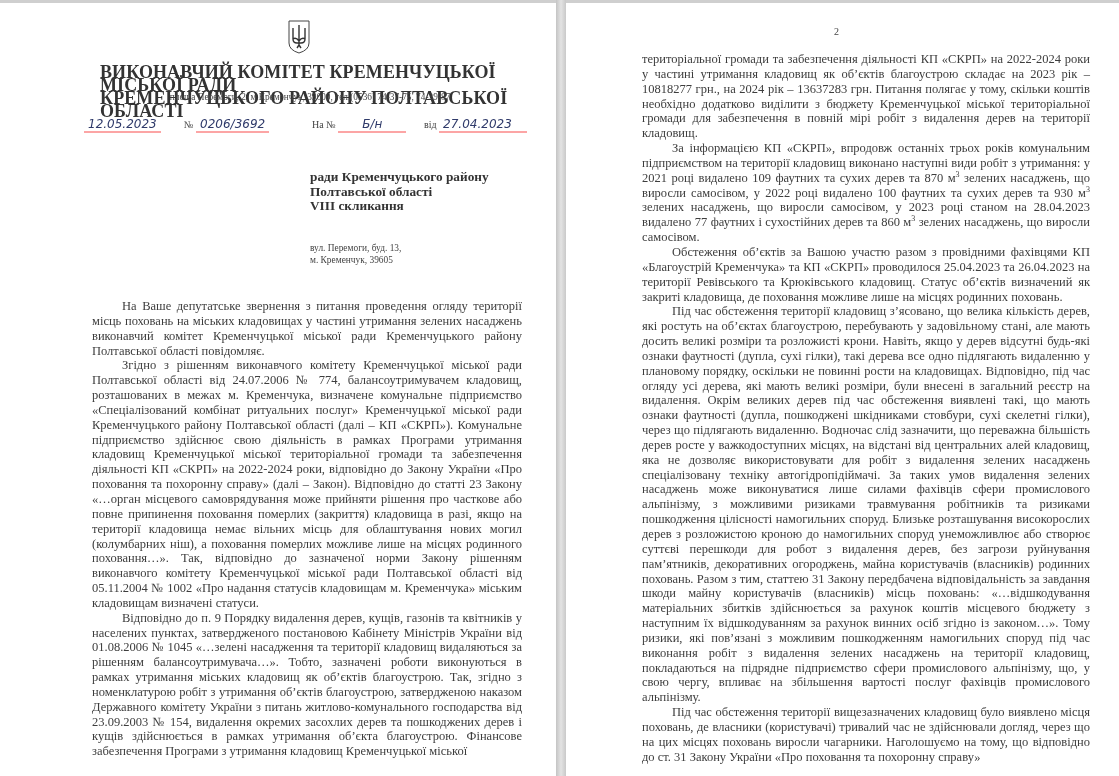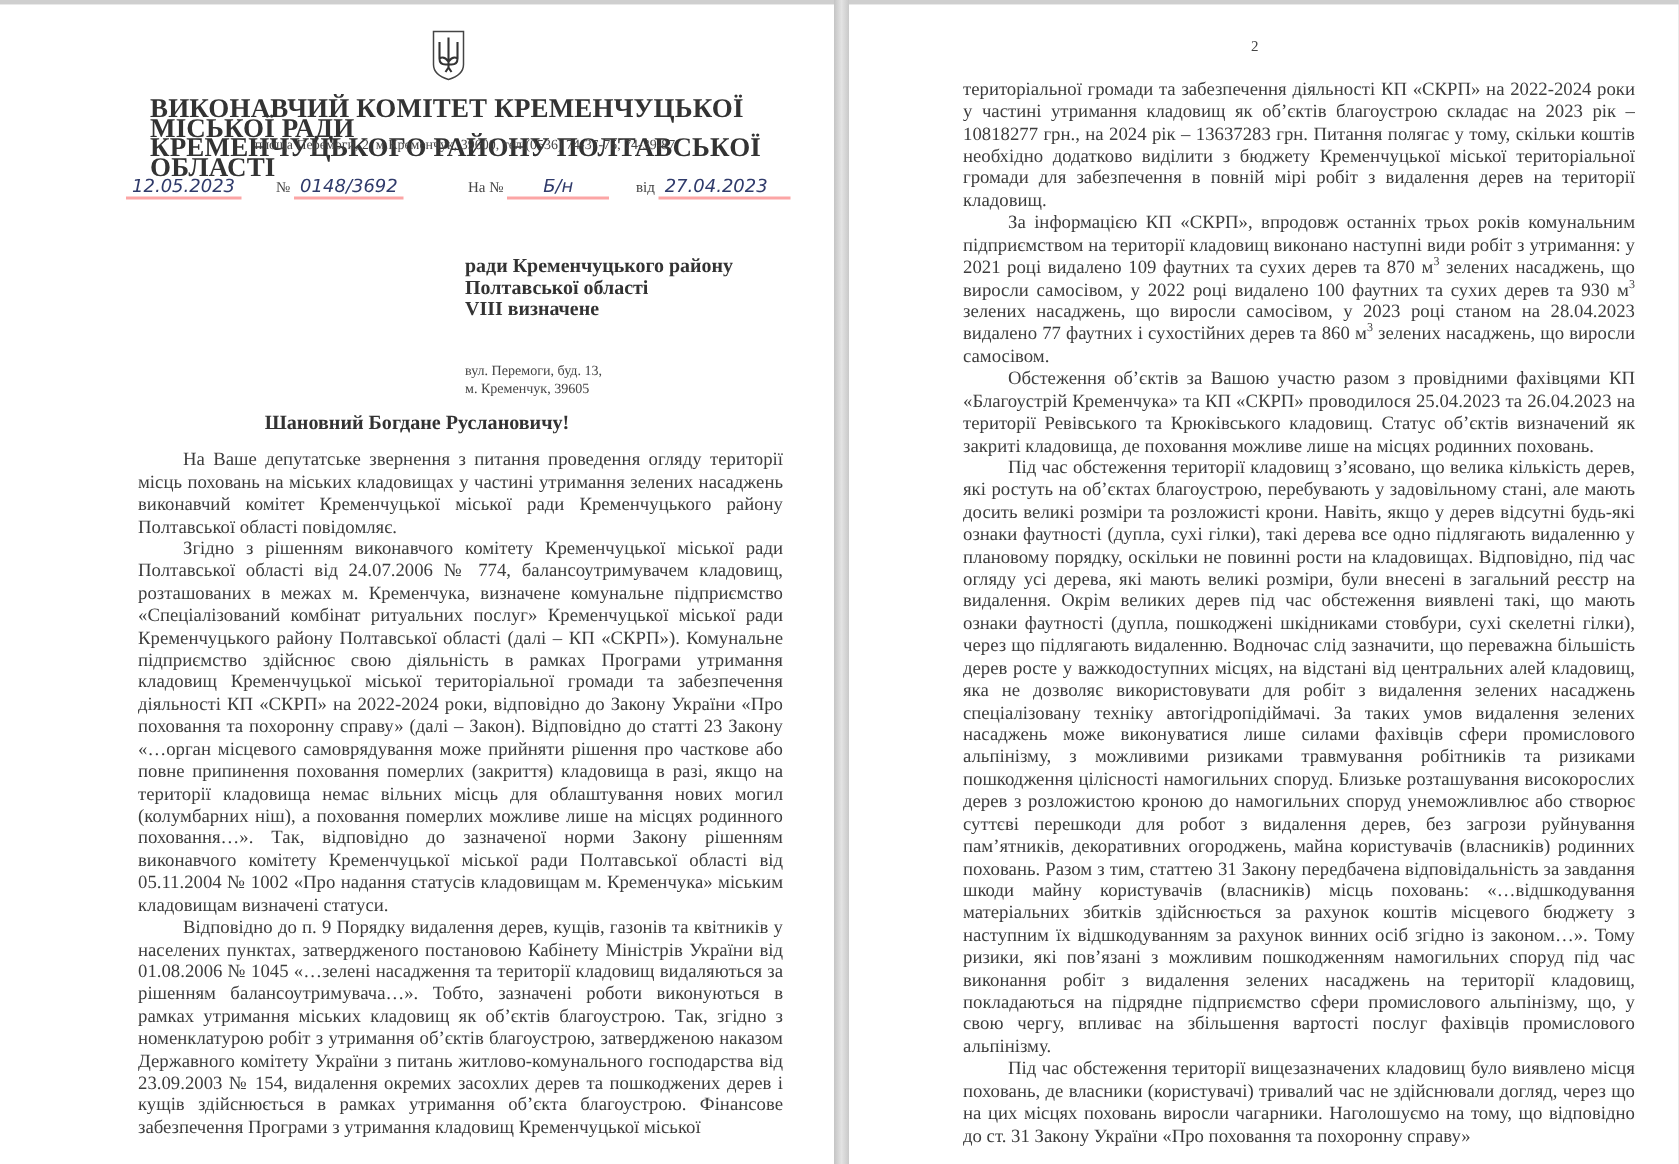--- a/index.html
+++ b/index.html
@@ -71,42 +71,41 @@
   </div>
   <div class="org-addr">
     <div>площа Перемоги, 2, м.Кременчук, 39600, тел.(0536) 74-37-75, 74-39-87</div>
   </div>
 
   <div class="reg-row" id="reg-date">
     <span class="hand">12.05.2023</span>
   </div>
   <div class="reg-row" id="reg-no">
     <span>№</span>
-    <span class="hand">0148/3692</span>
+    <span class="hand">0206/3692</span>
   </div>
   <div class="reg-row" id="resp-no">
     <span>На №</span>
     <span class="hand" style="width:60px;text-align:center;">Б/н</span>
   </div>
   <div class="reg-row" id="resp-date">
     <span>від</span>
     <span class="hand" style="width:80px;">27.04.2023</span>
   </div>
 
   <div class="addressee">
     <div>ради Кременчуцького району</div>
     <div>Полтавської області</div>
-    <div>VIII визначене</div>
+    <div>VIII скликання</div>
   </div>
   <div class="addressee-addr">
     <div>вул. Перемоги, буд. 13,</div>
     <div>м. Кременчук, 39605</div>
   </div>
 
-  <div class="salutation">Шановний Богдане Руслановичу!</div>
 
   <div class="body-text" id="p1-body">
     <p>На Ваше депутатське звернення з питання проведення огляду території місць поховань на міських кладовищах у частині утримання зелених насаджень виконавчий комітет Кременчуцької міської ради Кременчуцького району Полтавської області повідомляє.</p>
     <p>Згідно з рішенням виконавчого комітету Кременчуцької міської ради Полтавської області від 24.07.2006 № 774, балансоутримувачем кладовищ, розташованих в межах м. Кременчука, визначене комунальне підприємство «Спеціалізований комбінат ритуальних послуг» Кременчуцької міської ради Кременчуцького району Полтавської області (далі – КП «СКРП»). Комунальне підприємство здійснює свою діяльність в рамках Програми утримання кладовищ Кременчуцької  міської територіальної громади та забезпечення діяльності КП «СКРП» на 2022-2024 роки, відповідно до Закону України «Про поховання та похоронну справу» (далі – Закон). Відповідно до статті 23 Закону «…орган місцевого самоврядування може прийняти рішення про часткове або повне припинення поховання померлих (закриття) кладовища в разі, якщо на території кладовища немає вільних місць для облаштування нових могил (колумбарних ніш), а поховання померлих можливе лише на місцях родинного поховання…». Так, відповідно до зазначеної норми Закону рішенням виконавчого комітету Кременчуцької міської ради Полтавської області від 05.11.2004 № 1002 «Про надання статусів кладовищам м. Кременчука» міським кладовищам визначені статуси.</p>
     <p>Відповідно до п. 9 Порядку видалення дерев, кущів, газонів та квітників у населених пунктах, затвердженого постановою Кабінету Міністрів України від 01.08.2006 № 1045 «…зелені насадження та території кладовищ видаляються за рішенням балансоутримувача…». Тобто, зазначені роботи виконуються в рамках утримання міських кладовищ як об’єктів благоустрою. Так, згідно з номенклатурою робіт з утримання об’єктів благоустрою, затвердженою наказом Державного комітету України з питань житлово-комунального господарства від 23.09.2003 № 154, видалення окремих засохлих дерев та пошкоджених дерев і кущів здійснюється в рамках утримання об’єкта благоустрою. Фінансове забезпечення Програми з утримання кладовищ Кременчуцької міської</p>
   </div>
 </div>
 
 <div class="gutter"></div>
 

